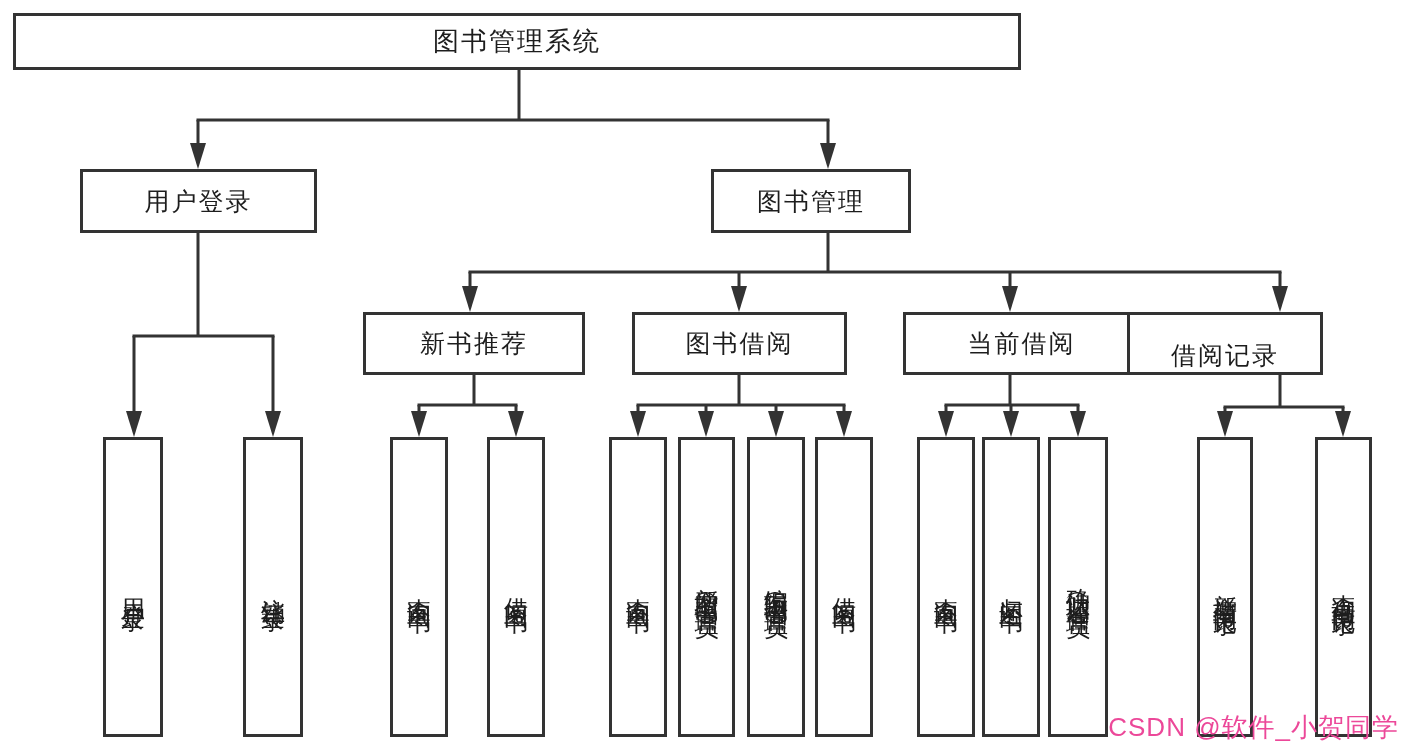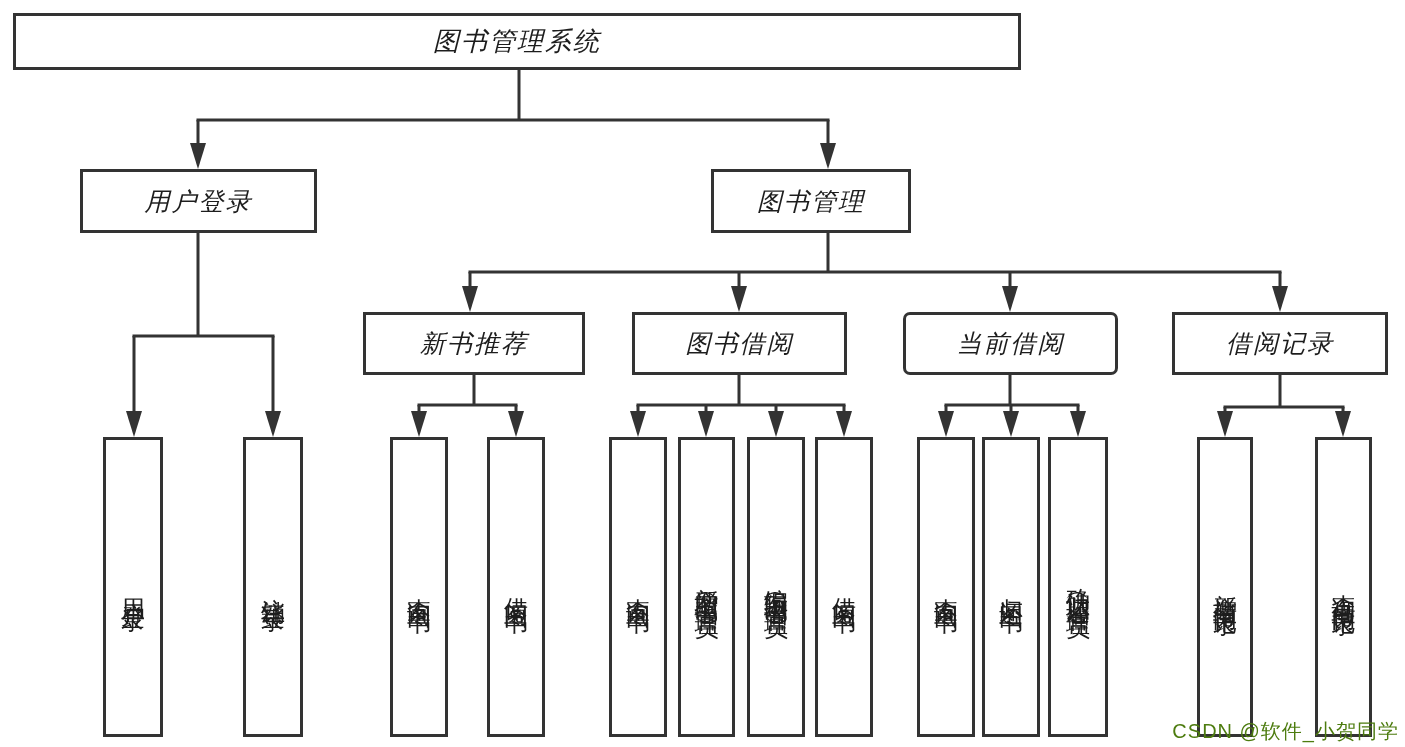--- a/index.html
+++ b/index.html
@@ -26,41 +26,40 @@
     background:#ffffff;
     display:flex;
     align-items:center;
     justify-content:center;
     color:#1d1d1d;
   }
   .hlabel{
     font-size:25px;
     letter-spacing:2px;
     white-space:nowrap;
-    font-style:italic;
   }
   .root-box{left:13px;top:13px;width:1008px;height:57px;}
   .root-box .hlabel{font-size:26px;}
   .l2-box{top:169px;height:64px;}
   .l3-box{top:312px;height:63px;}
   .leaf{top:437px;height:300px;}
   .vtext{
     writing-mode:vertical-rl;
     text-orientation:mixed;
     font-size:24px;
     letter-spacing:4px;
     white-space:nowrap;
     color:#1d1d1d;
   }
   .watermark{
     position:absolute;
     right:6px;
     bottom:2px;
-    font-size:20px;
-    color:#4d7c0f;
+    font-size:26px;
+    color:#ec4899;
     letter-spacing:1px;
     white-space:nowrap;
   }
 </style>
 </head>
 <body>
 
 <div id="canvas">
 
   <svg id="connectors" viewBox="0 0 1405 747" xmlns="http://www.w3.org/2000/svg">
@@ -115,24 +114,24 @@
   <div class="box l2-box" style="left:711px;width:200px;">
     <span class="hlabel">图书管理</span>
   </div>
 
   <div class="box l3-box" style="left:632px;width:215px;">
     <span class="hlabel">图书借阅</span>
   </div>
   <div class="box l3-box" style="left:363px;width:222px;">
     <span class="hlabel">新书推荐</span>
   </div>
-  <div class="box l3-box" style="left:903px;width:215px;border-radius:7px;">
+  <div class="box l3-box" style="left:903px;width:237px;">
     <span class="hlabel">当前借阅</span>
   </div>
-  <div class="box l3-box" style="left:1172px;width:216px;">
+  <div class="box l3-box" style="left:1127px;width:196px;align-items:flex-end;">
     <span class="hlabel">借阅记录</span>
   </div>
 
   <div class="box leaf" style="left:103px;width:60px;">
     <span class="vtext">用户登录</span>
   </div>
   <div class="box leaf" style="left:243px;width:60px;">
     <span class="vtext">注销登录</span>
   </div>
 

